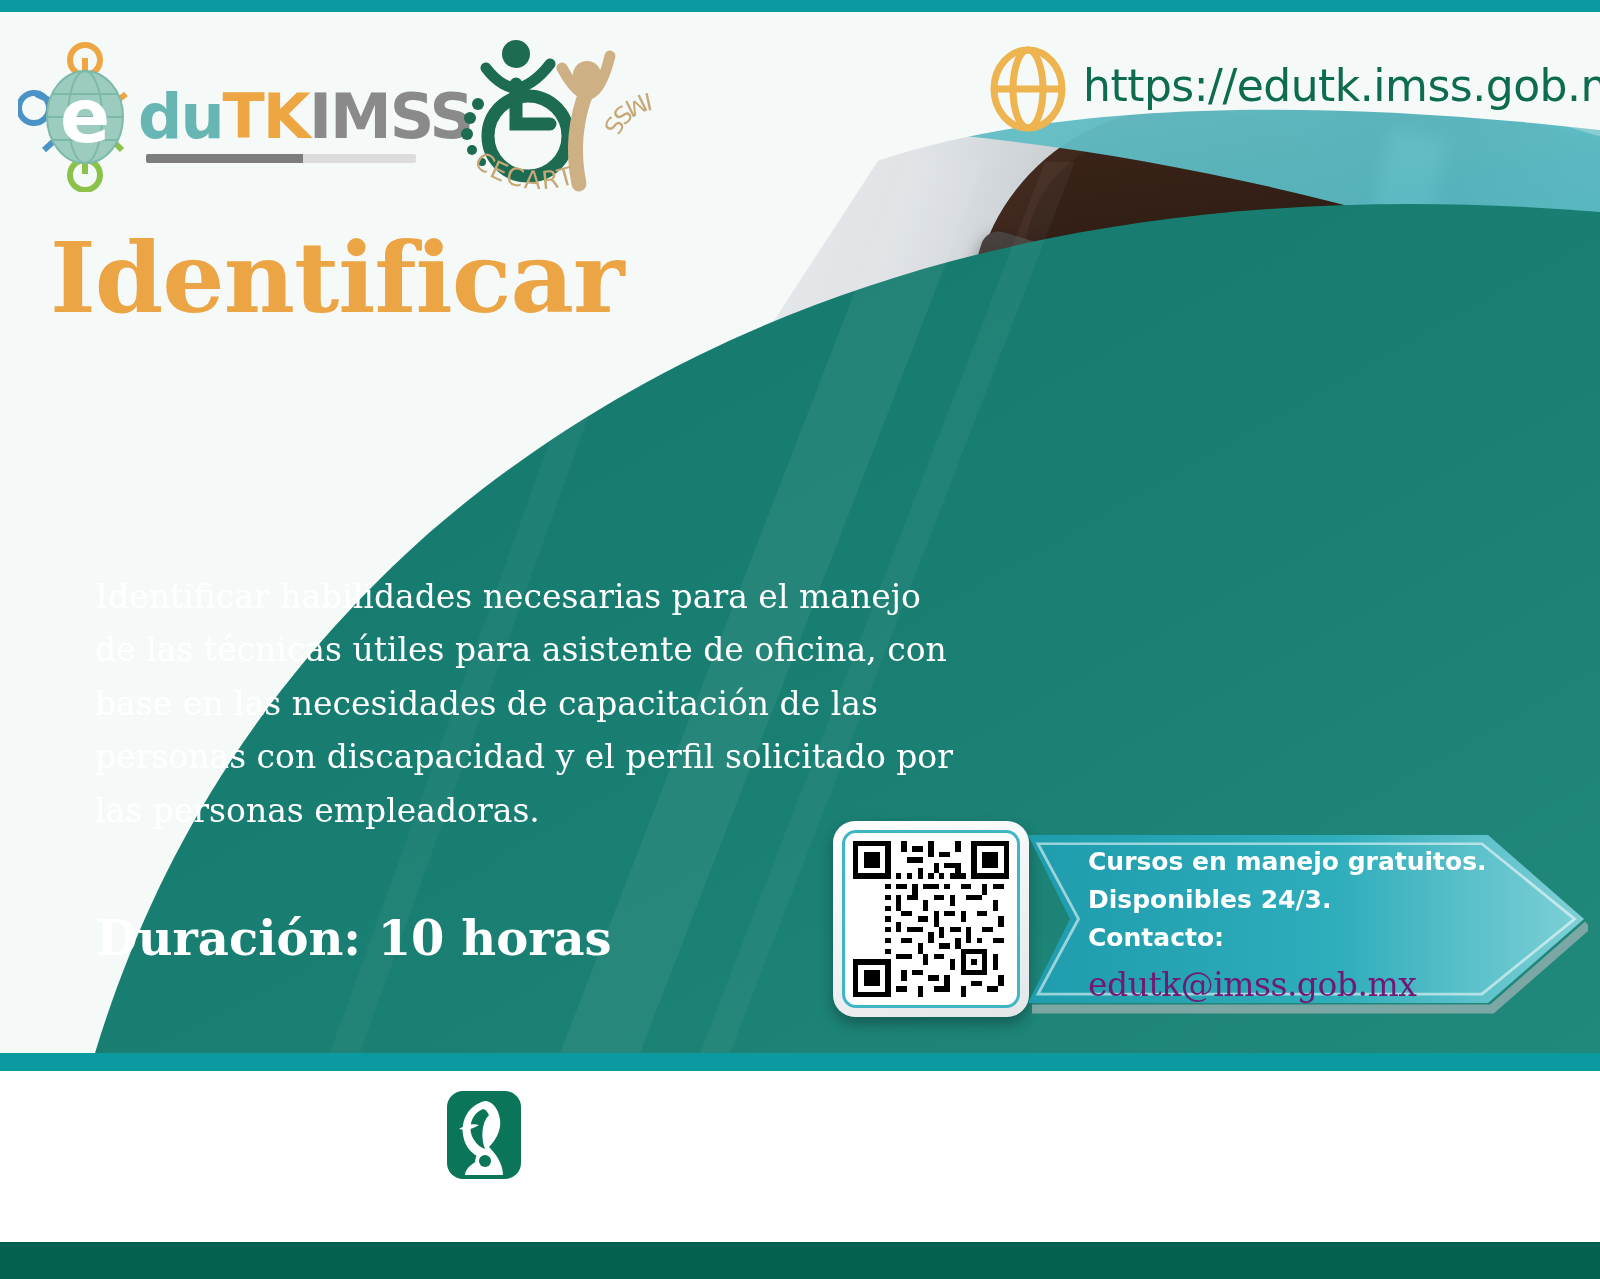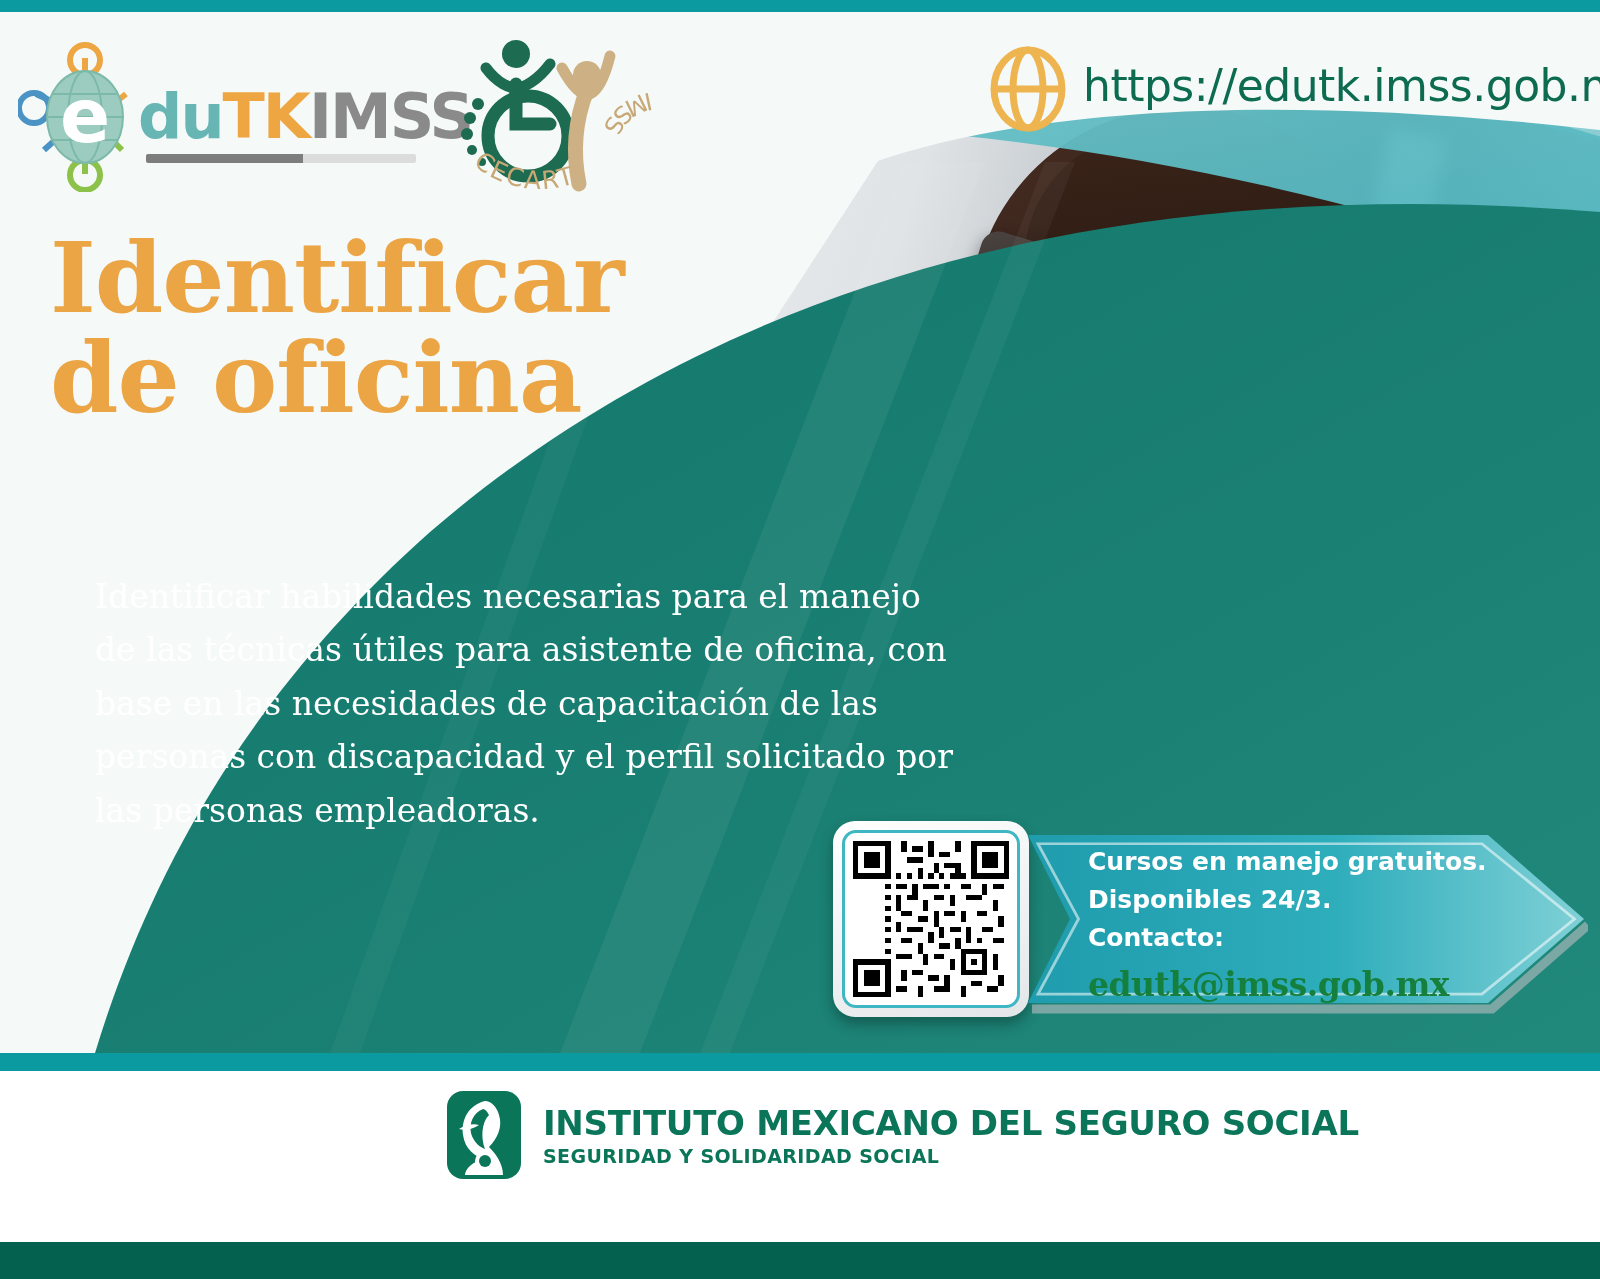--- a/index.html
+++ b/index.html
@@ -225,22 +225,22 @@
   .arrow{
     position:absolute;left:1028px;top:811px;width:560px;height:192px;
   }
   .arrow-text{
     position:absolute;left:60px;top:20px;width:400px;
     font-family:"DejaVu Sans",sans-serif;font-weight:bold;
     color:#ffffff;font-size:25px;line-height:1.52;
   }
   .arrow-text .mail{
     display:block;margin-top:3px;
-    font-family:"DejaVu Serif",serif;font-weight:bold;
-    font-size:33px;color:#15803d;letter-spacing:-.5px;
+    font-family:"DejaVu Serif",serif;font-weight:normal;
+    font-size:33px;color:#701a75;letter-spacing:-.5px;
   }
 
   
   .footer{
     position:absolute;left:0;top:1071px;width:1600px;height:171px;
     background:#ffffff;
   }
   .footer-inner{
     position:absolute;left:445px;top:18px;display:flex;align-items:center;gap:20px;
   }
@@ -395,24 +395,24 @@
           <ellipse cx="43" cy="43" rx="34" ry="39" fill="none" stroke="#eeb44f" stroke-width="7"></ellipse>
           <ellipse cx="43" cy="43" rx="15" ry="39" fill="none" stroke="#eeb44f" stroke-width="7"></ellipse>
           <line x1="9" y1="43" x2="77" y2="43" stroke="#eeb44f" stroke-width="7"></line>
         </svg>
         <div class="url-text">https://edutk.imss.gob.mx/</div>
       </div>
     </div>
 
     <div class="title">
       <span>Identificar</span>
-      <span class="l2">de oficina</span>
     </div>
 
     <div class="body-copy">Identificar habilidades necesarias para el manejo de las técnicas útiles para asistente de oficina, con base en las necesidades de capacitación de las personas con discapacidad y el perfil solicitado por las personas empleadoras.</div>
+    <div class="duracion">Duración: 10 horas</div>
 
     <div class="qr-card">
       <div class="qr-inner">
         <svg class="qr-svg" viewBox="0 0 29 29" shape-rendering="crispEdges">
           <rect width="29" height="29" fill="#ffffff"></rect>
           <g fill="#000000">
 
             <rect x="0" y="0" width="7" height="1"></rect>
               <rect x="0" y="6" width="7" height="1"></rect>
             <rect x="0" y="0" width="1" height="7"></rect>
@@ -547,22 +547,18 @@
       <svg class="imss-mark" viewBox="0 0 78 92">
         <rect x="2" y="2" width="74" height="88" rx="16" fill="#0a7558"></rect>
         <path d="M 40 12 C 24 16 16 30 18 46 C 20 60 30 68 40 70 C 28 72 20 80 20 86
                  L 58 86 C 58 74 50 64 44 58 C 52 50 58 38 54 26 C 52 18 46 12 40 12 Z" fill="#ffffff"></path>
         <path d="M 38 20 C 28 24 24 34 26 44 C 28 52 34 58 40 60 C 36 50 36 34 44 26
                  C 42 22 40 20 38 20 Z" fill="#0a7558"></path>
         <circle cx="40" cy="72" r="10" fill="#ffffff"></circle>
         <circle cx="40" cy="72" r="6" fill="#0a7558"></circle>
         <path d="M 14 40 C 20 36 28 34 34 36 C 28 40 20 42 14 40 Z" fill="#ffffff"></path>
       </svg>
-      <div class="imss-words">
-        <div class="imss-l1">INSTITUTO MEXICANO DEL SEGURO SOCIAL</div>
-        <div class="imss-l2">SEGURIDAD Y SOLIDARIDAD SOCIAL</div>
-      </div>
     </div>
   </div>
 
   <div class="rail-bottom"></div>
 
 </div>
 
 </body></html>

